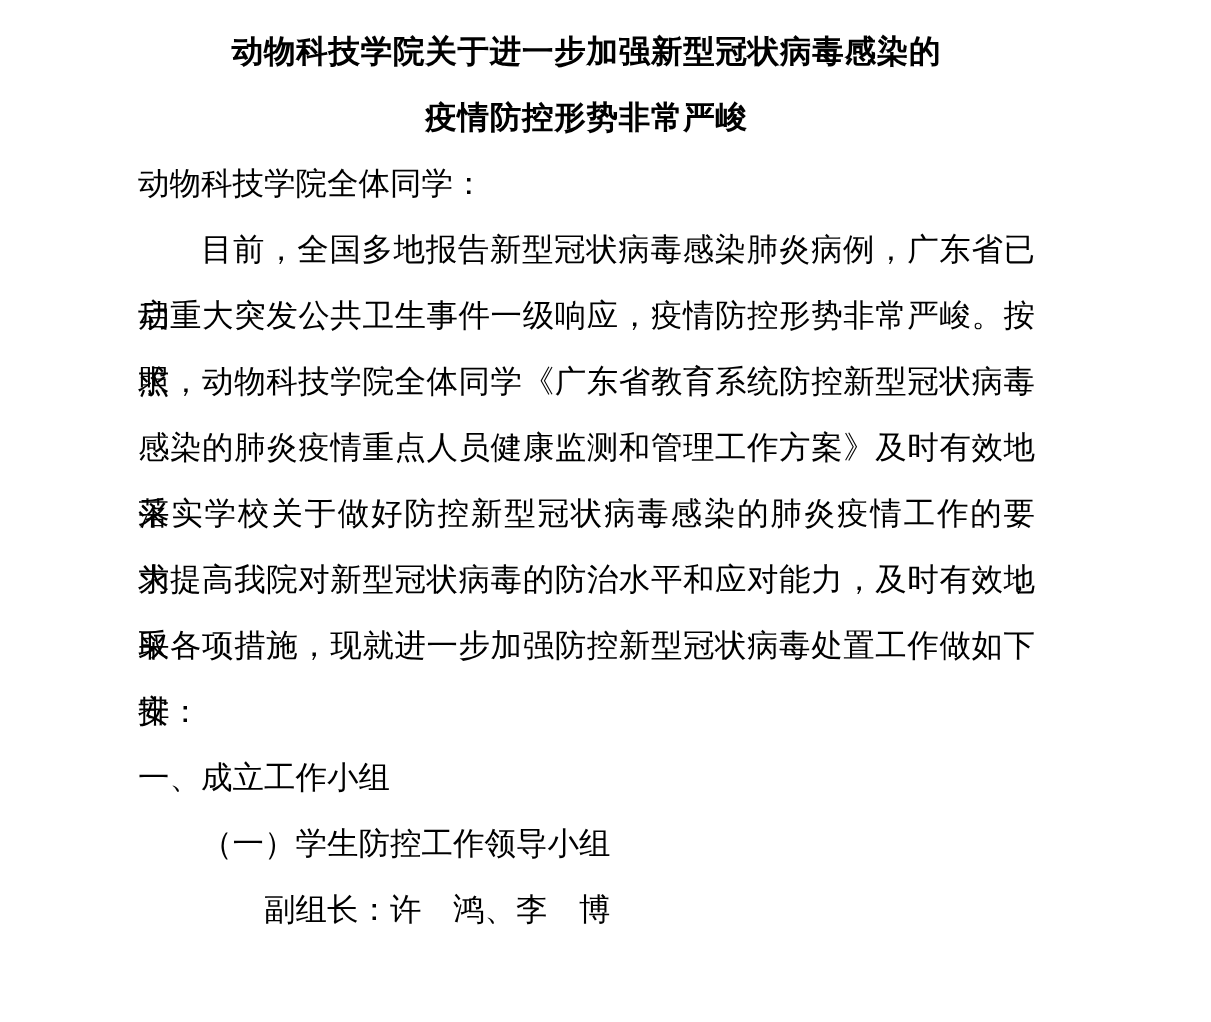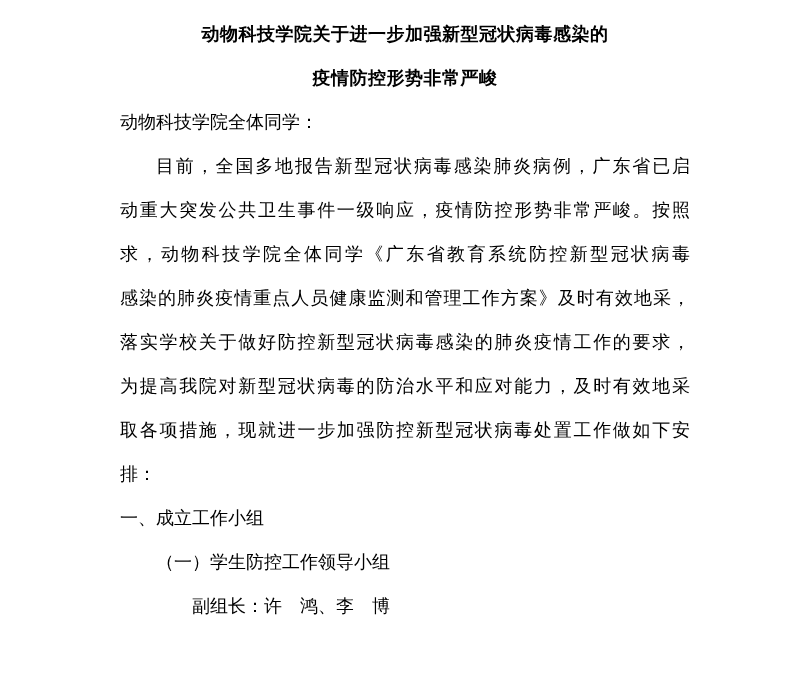--- a/index.html
+++ b/index.html
@@ -8,23 +8,23 @@
     background: #ffffff;
   }
   .page {
     position: relative;
     width: 807px;
     height: 681px;
     box-sizing: border-box;
     background: #ffffff;
     color: #000000;
     font-family: "Liberation Serif", "DejaVu Serif", serif;
-    font-size: 18px;
+    font-size: 21px;
     line-height: 44px;
-    padding: 12px 117px 0 120px;
+    padding: 12px 117px 0 92px;
     overflow: hidden;
   }
   .line {
     width: 100%;
     height: 44px;
     white-space: pre;
   }
   .title-line {
     font-weight: bold;
     text-align: center;

